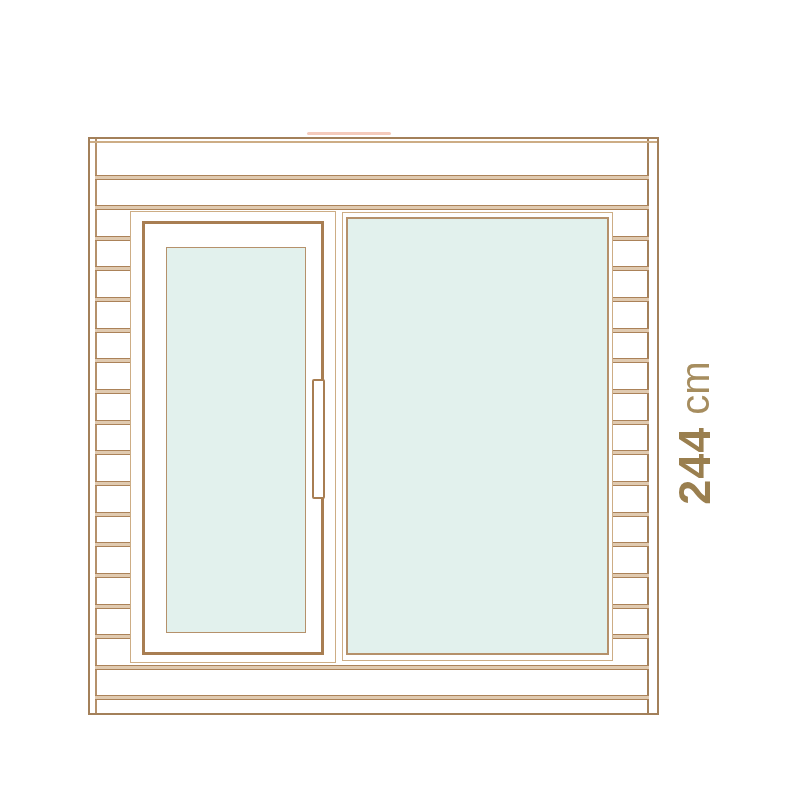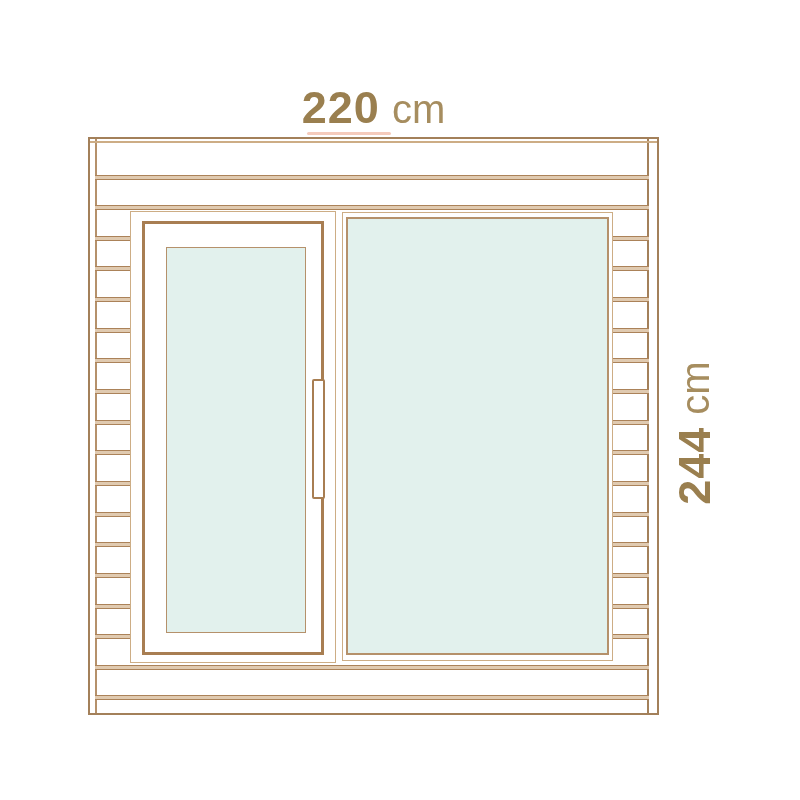--- a/index.html
+++ b/index.html
@@ -64,23 +64,20 @@
     position:absolute;left:3px;top:4px;right:3px;bottom:5px;
     border:2px solid var(--frame-mid,#b5916b);
     background:var(--glass,#e2f1ed);
   }
 </style>
 </head>
 <body>
 
 <div class="canvas">
 
-  <div class="dim-w">
-    <span class="dim-value">220</span><span class="dim-unit">cm</span>
-  </div>
   <div class="accent-line"></div>
 
   <div class="dim-h">
     <span class="dim-value">244</span>
       <span class="dim-unit">cm</span>
   </div>
 
   <div class="building">
     <div class="trim-left"></div>
     <div class="trim-right"></div>

